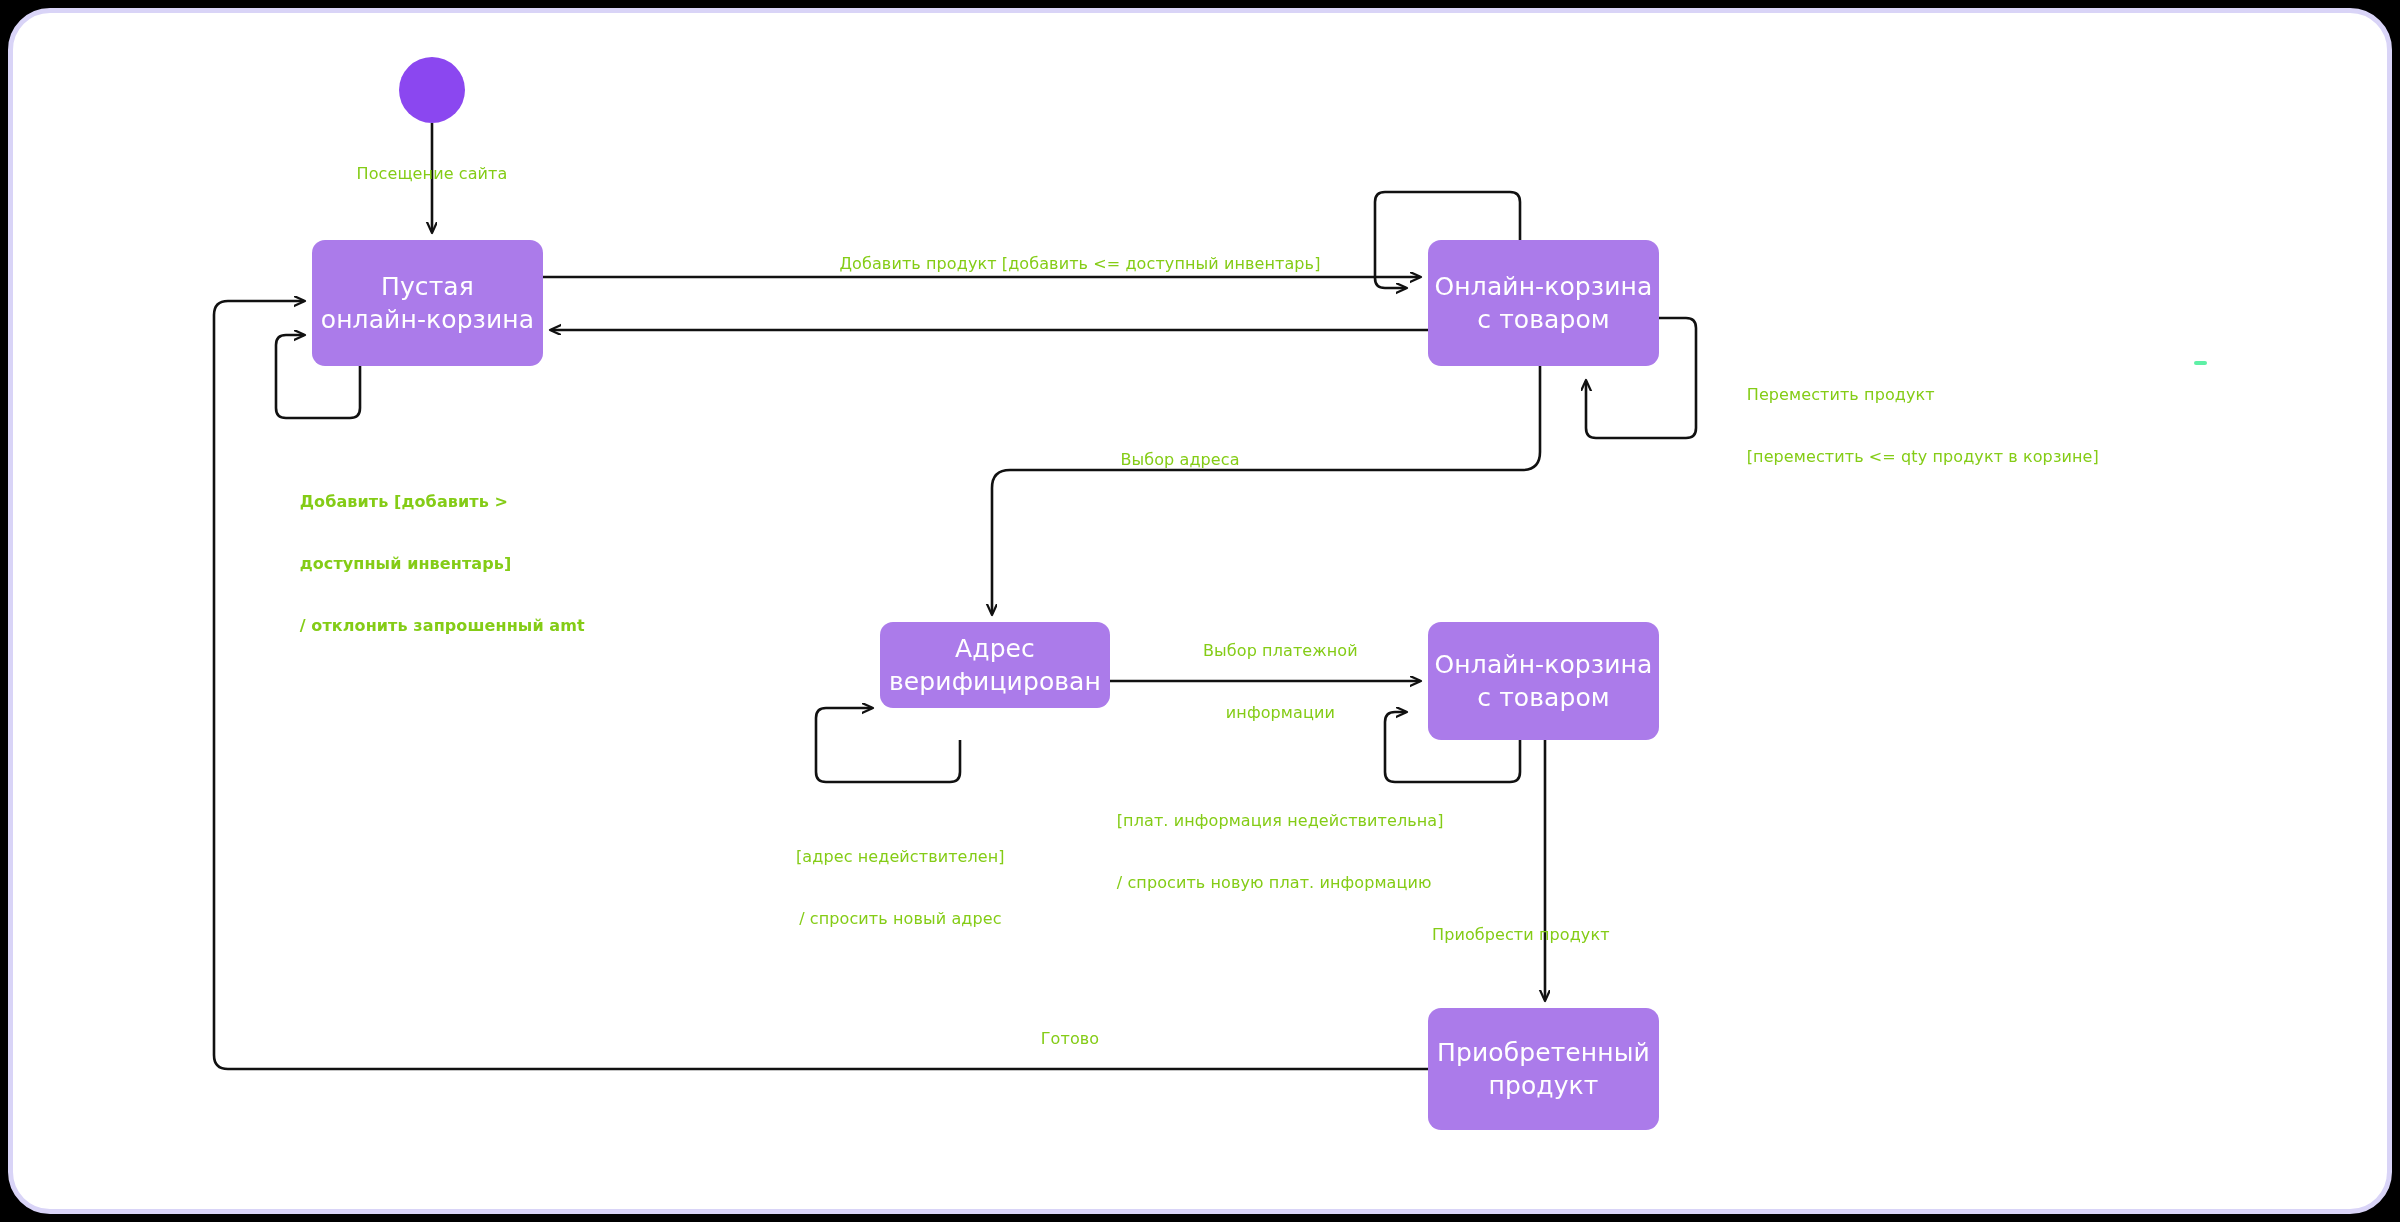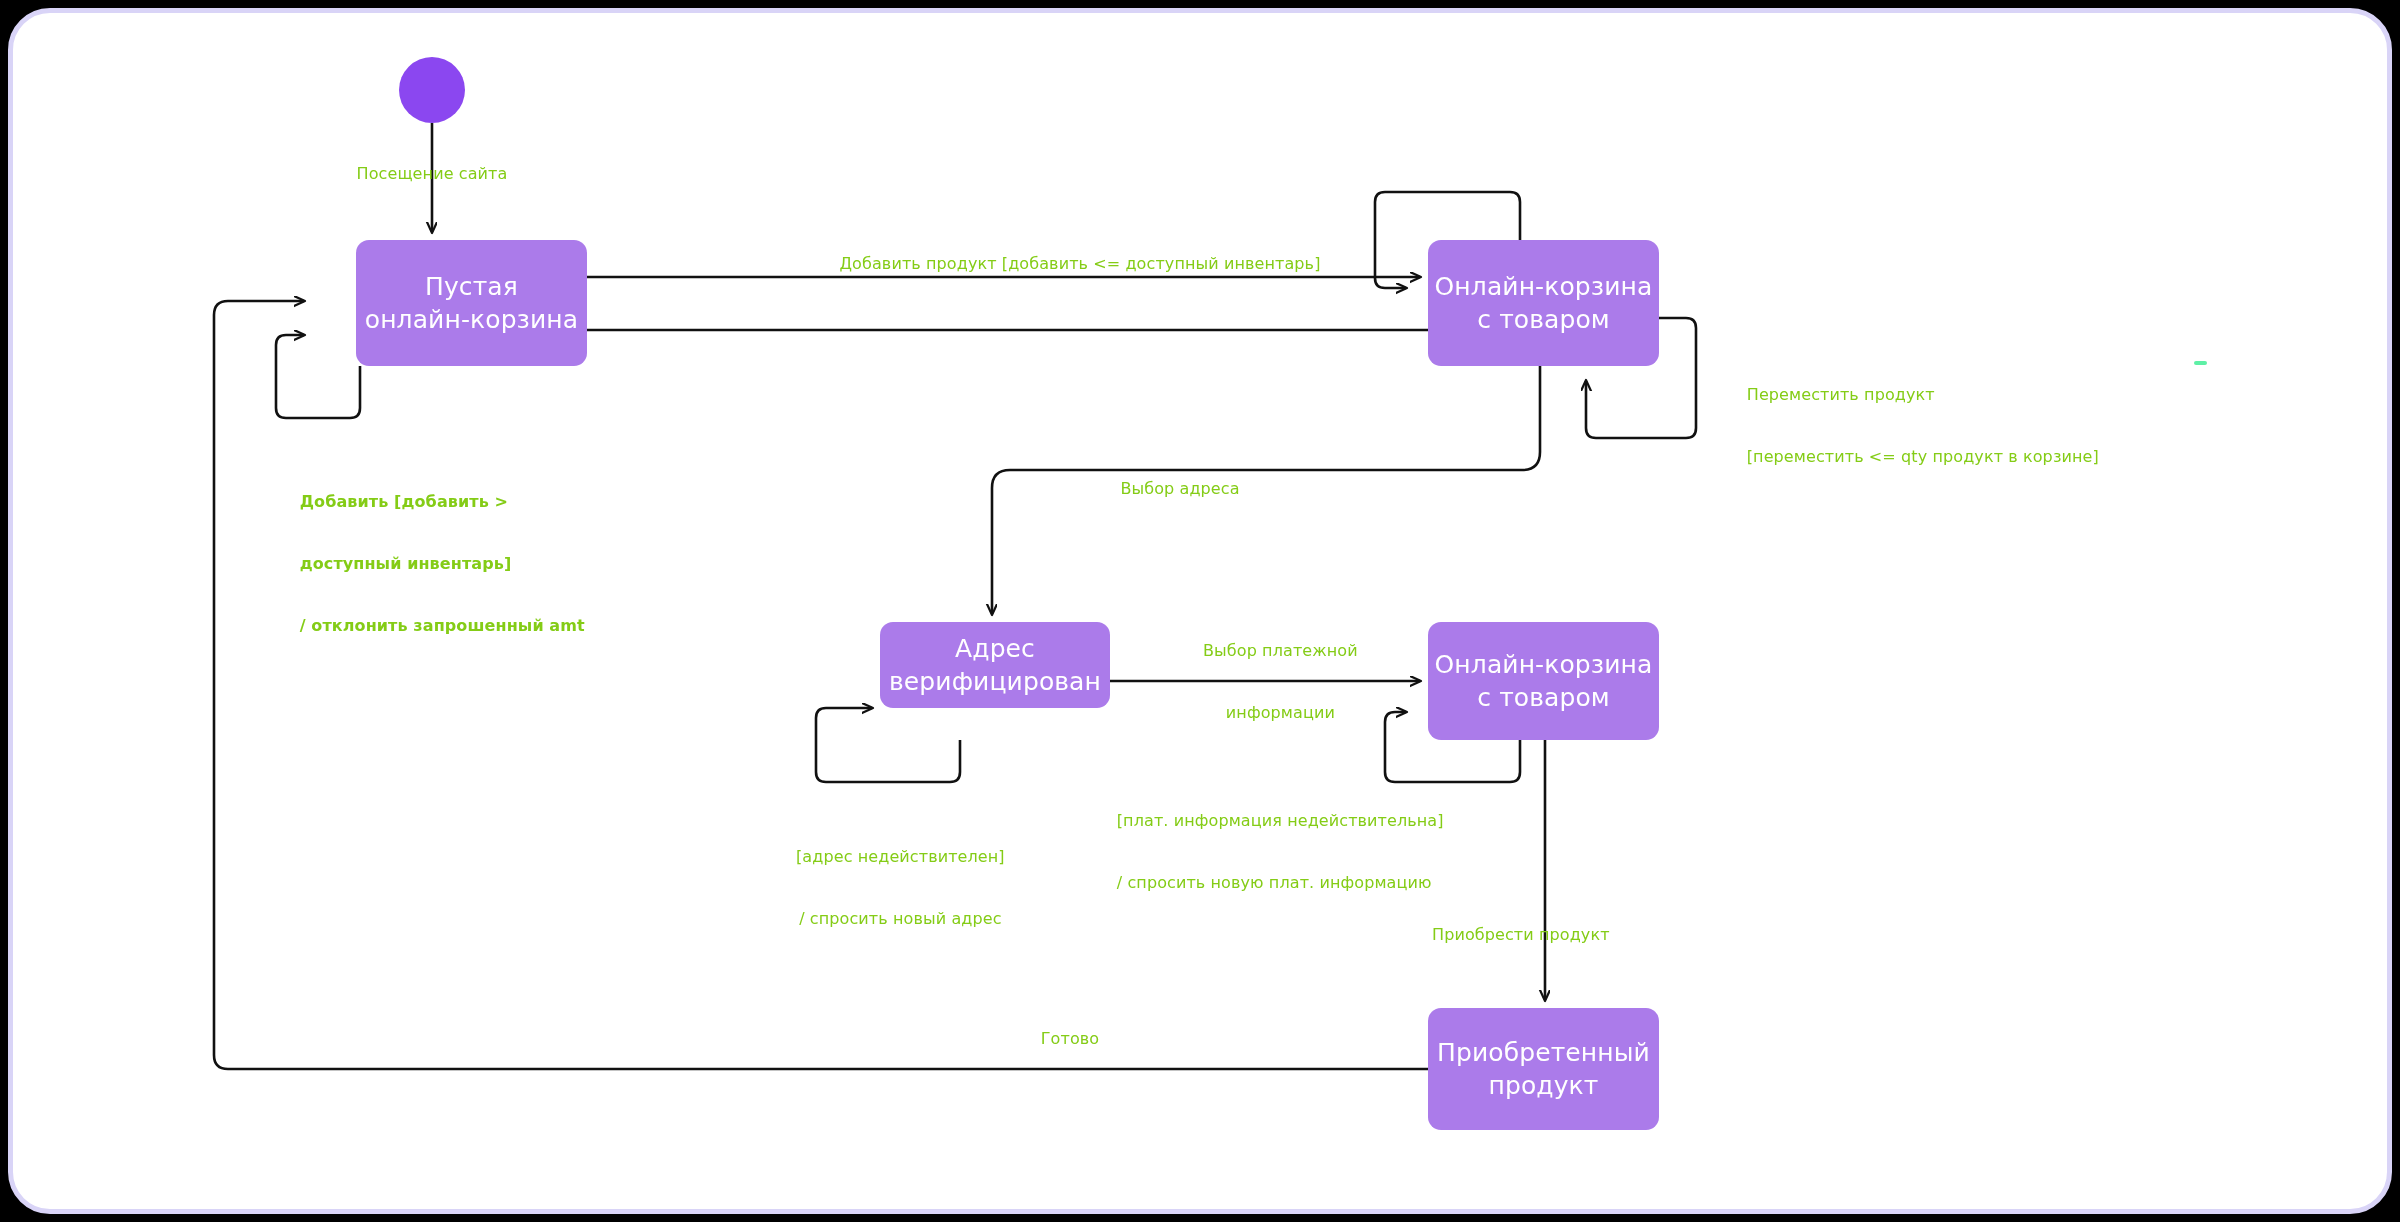--- a/index.html
+++ b/index.html
@@ -56,21 +56,21 @@
 
       <path d="M1520,740 L1520,772 Q1520,782 1510,782 L1395,782 Q1385,782 1385,772 L1385,722 Q1385,712 1395,712 L1406,712" marker-end="url(#ah)"></path>
 
       <path d="M1545,740 L1545,1000" marker-end="url(#ah)"></path>
 
     </g>
   </svg>
 
   <div class="startdot" style="left:399px;top:57px;width:66px;height:66px;"></div>
 
-  <div class="nodebox" style="left:312px;top:240px;width:231px;height:126px;margin-left:44px;">
+  <div class="nodebox" style="left:312px;top:240px;width:231px;height:126px;">
     <div>
       <span>Пустая</span>
       <span>онлайн-корзина</span>
     </div>
   </div>
 
   <div class="nodebox" style="left:1428px;top:240px;width:231px;height:126px;">
     <div>
       <span>Онлайн-корзина</span>
       <span>с товаром</span>
@@ -108,21 +108,21 @@
     <span>Переместить продукт</span><br>
     <span>[переместить &lt;= qty продукт в корзине]</span>
   </div>
 
   <div class="edgelabel el-l" style="left:277px;top:455px;width:640px;font-weight:bold;">
     <span>Добавить [добавить &gt;</span><br>
     <span>доступный инвентарь]</span><br>
     <span>/ отклонить запрошенный amt</span>
   </div>
 
-  <div class="edgelabel el-c" style="left:1000px;top:473px;width:360px;">Выбор адреса</div>
+  <div class="edgelabel el-c" style="left:1000px;top:444px;width:360px;">Выбор адреса</div>
 
   <div class="edgelabel el-c" style="left:1118px;top:604px;width:304px;">
     <span>Выбор платежной</span><br>
     <span>информации</span>
   </div>
 
   <div class="edgelabel el-c" style="left:700px;top:810px;width:380px;">
     <span>[адрес недействителен]</span><br>
     <span>/ спросить новый адрес</span>
   </div>

